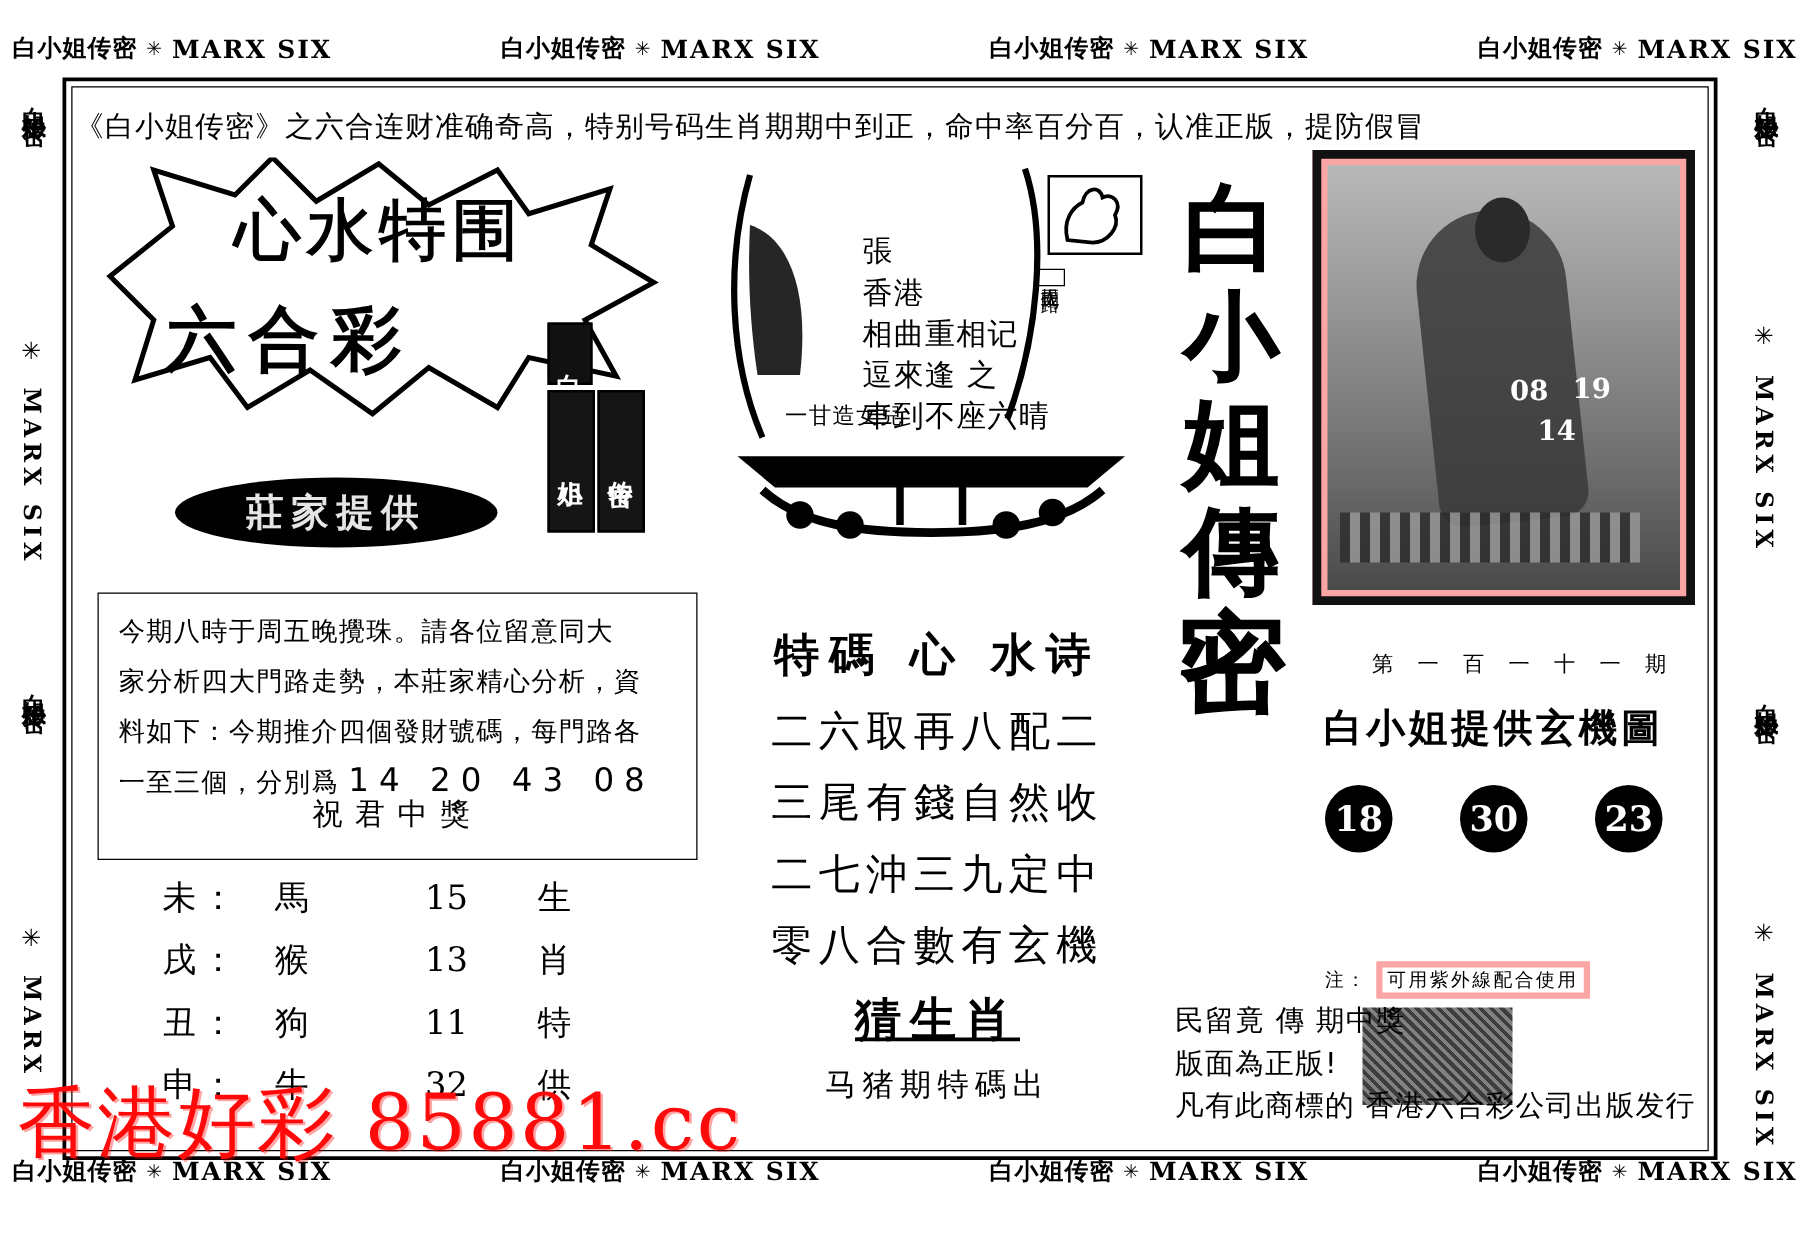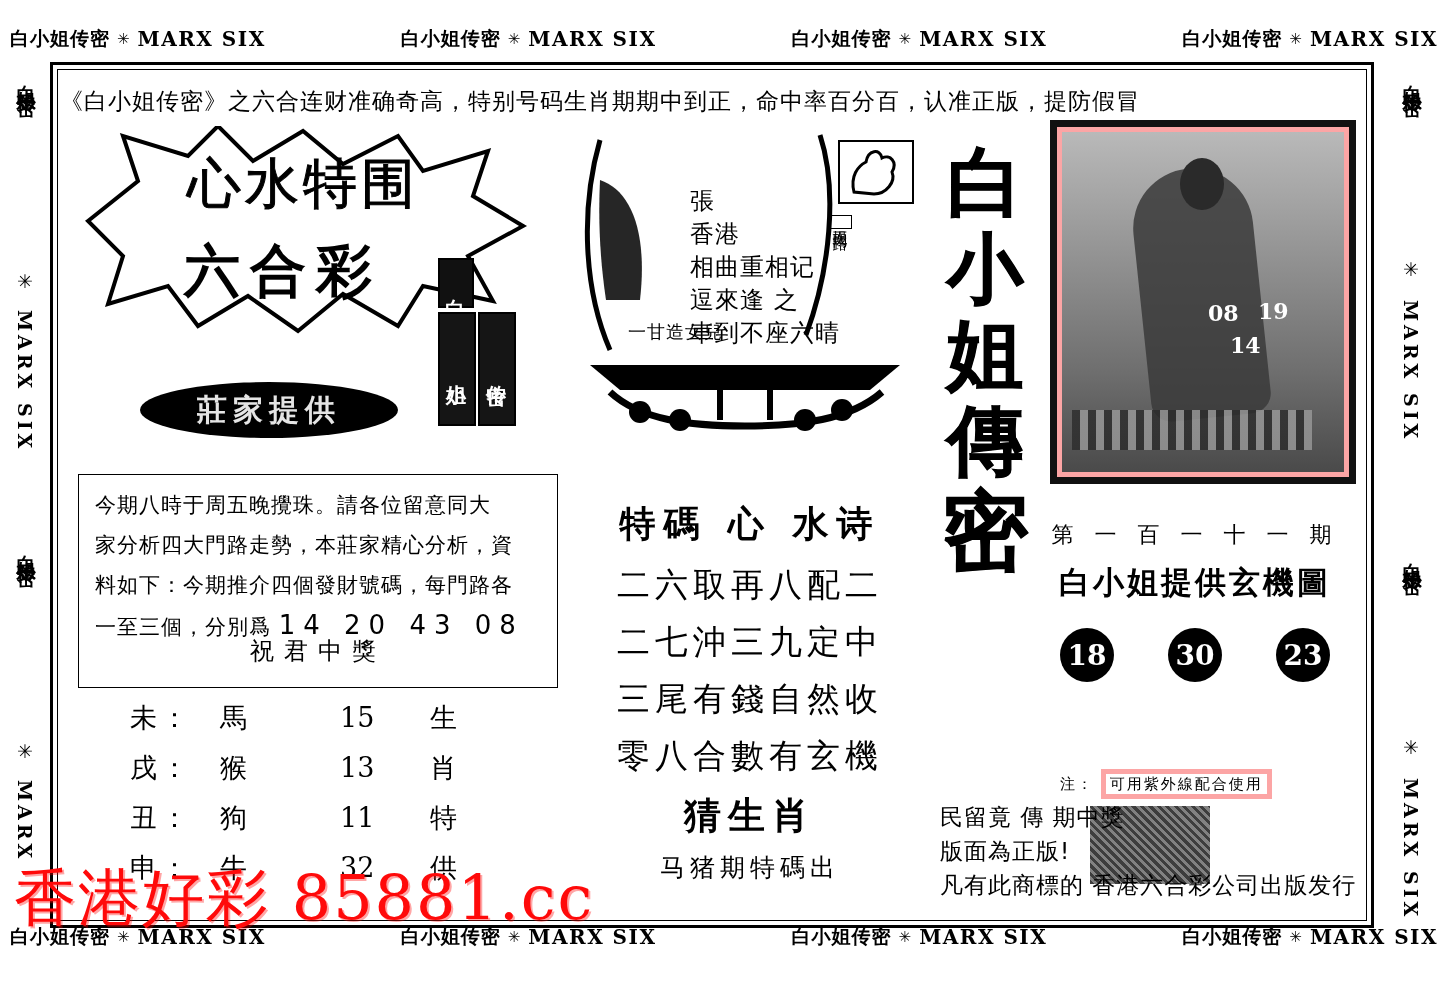--- a/index.html
+++ b/index.html
@@ -34,21 +34,21 @@
   
   .headline{position:absolute;left:60px;top:86px;width:1300px;font-size:23px;
             letter-spacing:1px;white-space:nowrap;font-family:"DejaVu Sans",sans-serif;}
 
   
   .starburst{position:absolute;left:78px;top:126px;width:450px;height:210px;}
   .starburst svg{position:absolute;left:0;top:0;}
   .sb-t1{position:absolute;left:55px;top:22px;width:340px;text-align:center;
          font-size:54px;font-weight:normal;letter-spacing:4px;
          -webkit-text-stroke:1px #000;}
-  .sb-t2{position:absolute;left:55px;top:108px;width:300px;text-align:center;
+  .sb-t2{position:absolute;left:55px;top:108px;width:300px;
          font-size:56px;font-weight:bold;letter-spacing:10px;}
 
   .seal{position:absolute;border:2px solid #000;background:#151515;color:#fff;
         display:flex;align-items:center;justify-content:center;
         writing-mode:vertical-rl;text-orientation:upright;font-weight:bold;font-size:20px;}
   .seal1{left:438px;top:258px;width:32px;height:46px;background:#111;}
   .seal2{left:438px;top:312px;width:34px;height:110px;}
   .seal3{left:478px;top:312px;width:34px;height:110px;}
 
   .oval{position:absolute;left:140px;top:382px;width:258px;height:56px;border-radius:50%;
@@ -79,21 +79,21 @@
             border:2px solid #000;}
   .hand-label{position:absolute;left:828px;top:215px;width:18px;font-size:15px;
               writing-mode:vertical-rl;text-orientation:upright;border:1px solid #000;
               padding:2px;letter-spacing:2px;}
 
   .poem{position:absolute;left:580px;top:500px;width:340px;}
   .poem h3{margin:0 0 14px 0;font-size:36px;font-weight:bold;letter-spacing:8px;
            text-align:center;}
   .poem .ln{font-size:33px;letter-spacing:5px;margin-bottom:12px;text-align:center;
             white-space:nowrap;}
-  .guess{margin-top:10px;text-align:center;font-size:37px;letter-spacing:7px;font-weight:bold;}
+  .guess{margin-top:10px;text-align:center;font-size:37px;letter-spacing:7px;font-weight:bold;text-decoration:underline;}
   .guess2{margin-top:10px;text-align:center;font-size:25px;letter-spacing:5px;}
 
   
   .bigtitle{position:absolute;left:925px;top:140px;width:120px;text-align:center;}
   .bigtitle span{display:block;font-size:76px;font-weight:bold;line-height:86px;
                  -webkit-text-stroke:1px #000;}
   .bigtitle .seal-last{margin-top:4px;font-size:86px;}
 
   .photo{position:absolute;left:1050px;top:120px;width:280px;height:350px;
          border:7px solid #111;background:#fca5a5;overflow:hidden;padding-left:12px;}
@@ -105,22 +105,22 @@
   .photo .head{position:absolute;left:118px;top:26px;width:44px;height:52px;
       background:#2a2a2a;border-radius:50%;}
   .photo .num{position:absolute;color:#fff;font-family:"DejaVu Serif",serif;
       font-size:22px;font-weight:bold;}
   .photo .n1{left:146px;top:168px;}
   .photo .n2{left:196px;top:166px;}
   .photo .n3{left:168px;top:200px;}
   .photo .band{position:absolute;left:10px;bottom:22px;width:240px;height:40px;
       background:repeating-linear-gradient(90deg,#2b2b2b 0 8px,#9a9a9a 8px 16px);opacity:.8;}
 
-  .issue{position:absolute;left:1050px;top:520px;width:290px;text-align:center;
-         font-size:22px;letter-spacing:7px;}
+  .issue{position:absolute;left:1050px;top:520px;width:290px;text-align:right;
+         font-size:17px;letter-spacing:7px;}
   .provide{position:absolute;left:1030px;top:562px;width:330px;text-align:center;
            font-size:31px;letter-spacing:3px;font-weight:bold;}
 
   .balls{position:absolute;left:1060px;top:628px;width:270px;display:flex;
          justify-content:space-between;}
   .ball{width:54px;height:54px;border-radius:50%;background:#000;color:#fff;
         display:flex;align-items:center;justify-content:center;font-size:28px;
         font-weight:bold;font-family:"DejaVu Serif",serif;}
 
   .uvnote{position:absolute;left:1060px;top:775px;width:300px;font-size:15px;
@@ -292,22 +292,22 @@
 <div class="hand-box">
   <svg width="68" height="56" viewBox="0 0 68 56">
     <path d="M14,50 C10,34 18,24 26,20 C28,8 40,6 42,16 C50,12 58,20 52,30 C56,40 46,52 34,52 Z" fill="none" stroke="#000" stroke-width="3"></path>
   </svg>
 </div>
 <div class="hand-label">提正門路</div>
 
 <div class="poem">
   <h3>特碼 心 水诗</h3>
   <div class="ln">二六取再八配二</div>
+  <div class="ln">三尾有錢自然收</div>
   <div class="ln">二七沖三九定中</div>
-  <div class="ln">三尾有錢自然收</div>
   <div class="ln">零八合數有玄機</div>
   <div class="guess">猜生肖</div>
   <div class="guess2">马猪期特碼出</div>
 </div>
 
 <div class="bigtitle">
   <span>白</span>
   <span>小</span>
   <span>姐</span>
   <span>傳</span>

